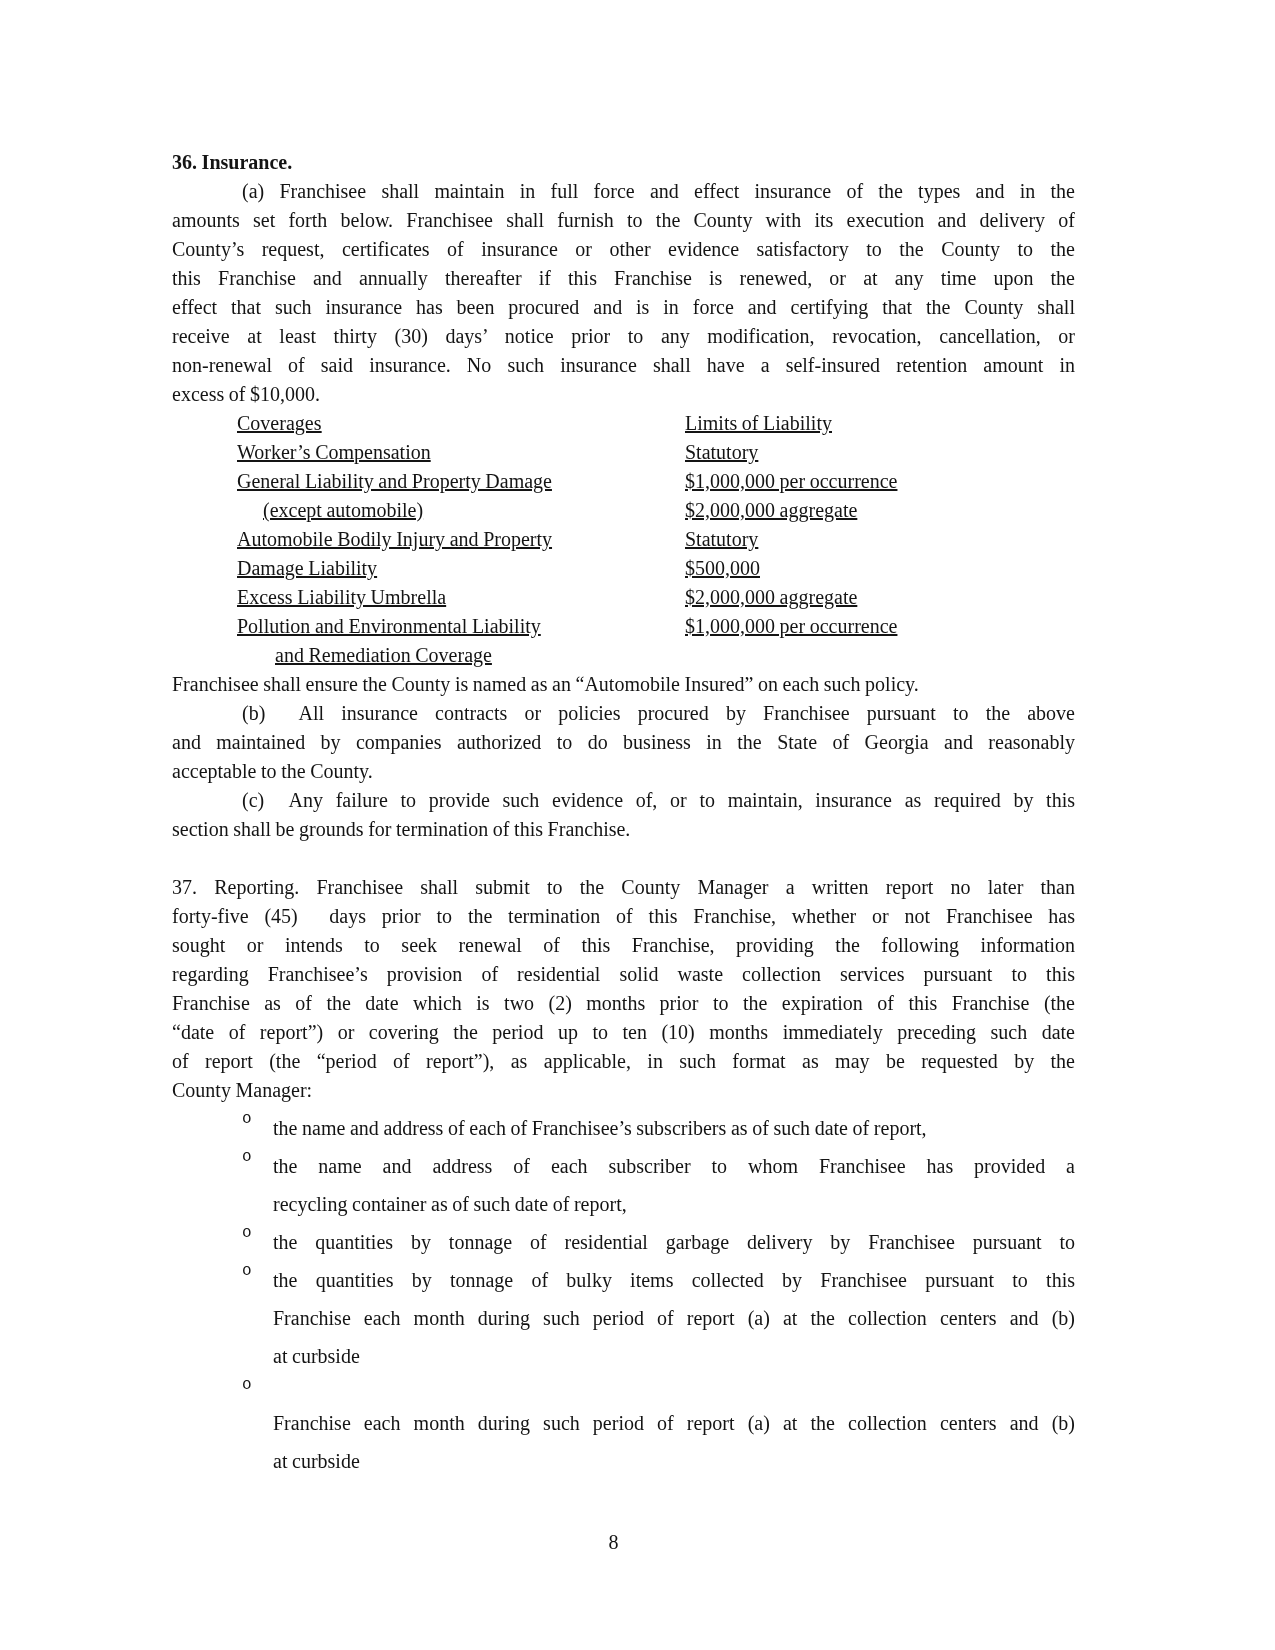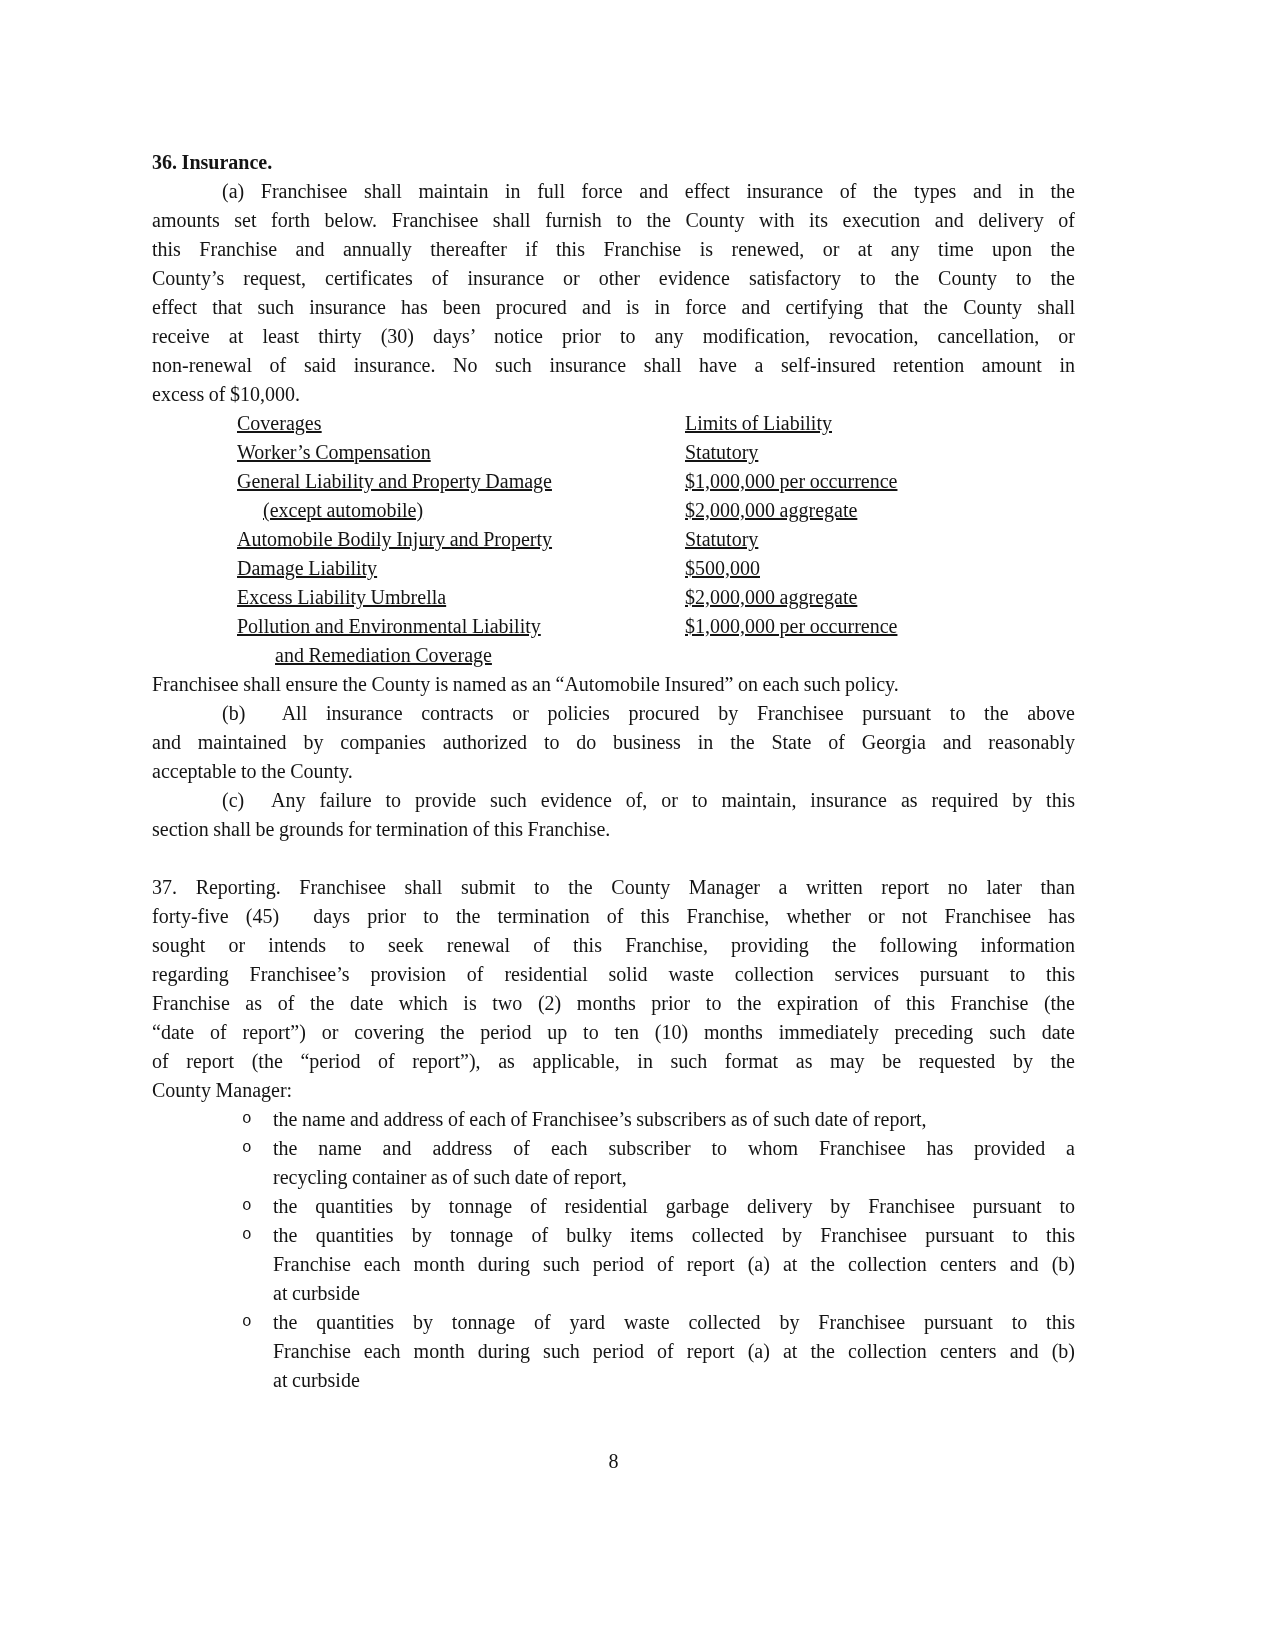--- a/index.html
+++ b/index.html
@@ -18,62 +18,62 @@
     overflow: hidden;
   }
   .content {
     position: absolute;
     left: 152px;
     top: 148px;
     width: 923px;
   }
   .heading { font-weight: bold; }
   .bold { font-weight: normal; }
-  .line { text-align: justify; text-align-last: justify; }
+  .line { text-align: justify; text-align-last: justify; margin-left: 20px; }
   .line.last { text-align: left; text-align-last: left; }
   .line.fi { text-indent: 70px; }
   
   .covrow { display: flex; padding-left: 85px; text-decoration: underline; }
   .covrow .c1 { width: 448px; }
   .covrow .c2 { flex: 1; }
   .covrow.ind1 .c1 { padding-left: 26px; }
   .covrow.ind2 .c1 { padding-left: 38px; }
   .u { text-decoration: underline; }
   
   .gap { height: 29px; }
   
   .bullet-line { display: flex; padding-left: 90px; }
   .bullet-line .bm {
     width: 31px;
     font-family: "Liberation Mono", monospace;
     font-size: 16px;
     flex: 0 0 31px;
   }
-  .bullet-line .bt { flex: 1; text-align: justify; text-align-last: justify; }
+  .bullet-line .bt { flex: 1; text-align: justify; text-align-last: justify; margin-top: 9px; }
   .bullet-line.last .bt { text-align: left; text-align-last: left; }
   
   .pagenum { margin-top: 52px; text-align: center; }
 </style>
 </head>
 <body>
 
 <div class="page">
   <div class="content">
 
     <div class="line last heading">36. Insurance.</div>
 
     <div>
 
         <div class="line fi">(a) Franchisee shall maintain in full force and effect insurance of the types and in the</div>
 
         <div class="line">amounts set forth below. Franchisee shall furnish to the County with its execution and delivery of</div>
 
+        <div class="line">County’s request, certificates of insurance or other evidence satisfactory to the County to the</div>
+
         <div class="line">this Franchise and annually thereafter if this Franchise is renewed, or at any time upon the</div>
-
-        <div class="line">County’s request, certificates of insurance or other evidence satisfactory to the County to the</div>
 
         <div class="line">effect that such insurance has been procured and is in force and certifying that the County shall</div>
 
         <div class="line">receive at least thirty (30) days’ notice prior to any modification, revocation, cancellation, or</div>
 
         <div class="line">non-renewal of said insurance. No such insurance shall have a self-insured retention amount in</div>
 
         <div class="line last">excess of $10,000.</div>
       </div>
 
@@ -203,21 +203,20 @@
           <div class="bt">Franchise each month during such period of report (a) at the collection centers and (b)</div>
         </div>
 
         <div class="bullet-line last">
           <div class="bm"></div>
           <div class="bt">at curbside</div>
         </div>
 
         <div class="bullet-line">
           <div class="bm">o</div>
-          <div class="bt">the quantities by tonnage of yard waste collected by Franchisee pursuant to this</div>
         </div>
 
         <div class="bullet-line">
           <div class="bm"></div>
           <div class="bt">Franchise each month during such period of report (a) at the collection centers and (b)</div>
         </div>
 
         <div class="bullet-line last">
           <div class="bm"></div>
           <div class="bt">at curbside</div>

